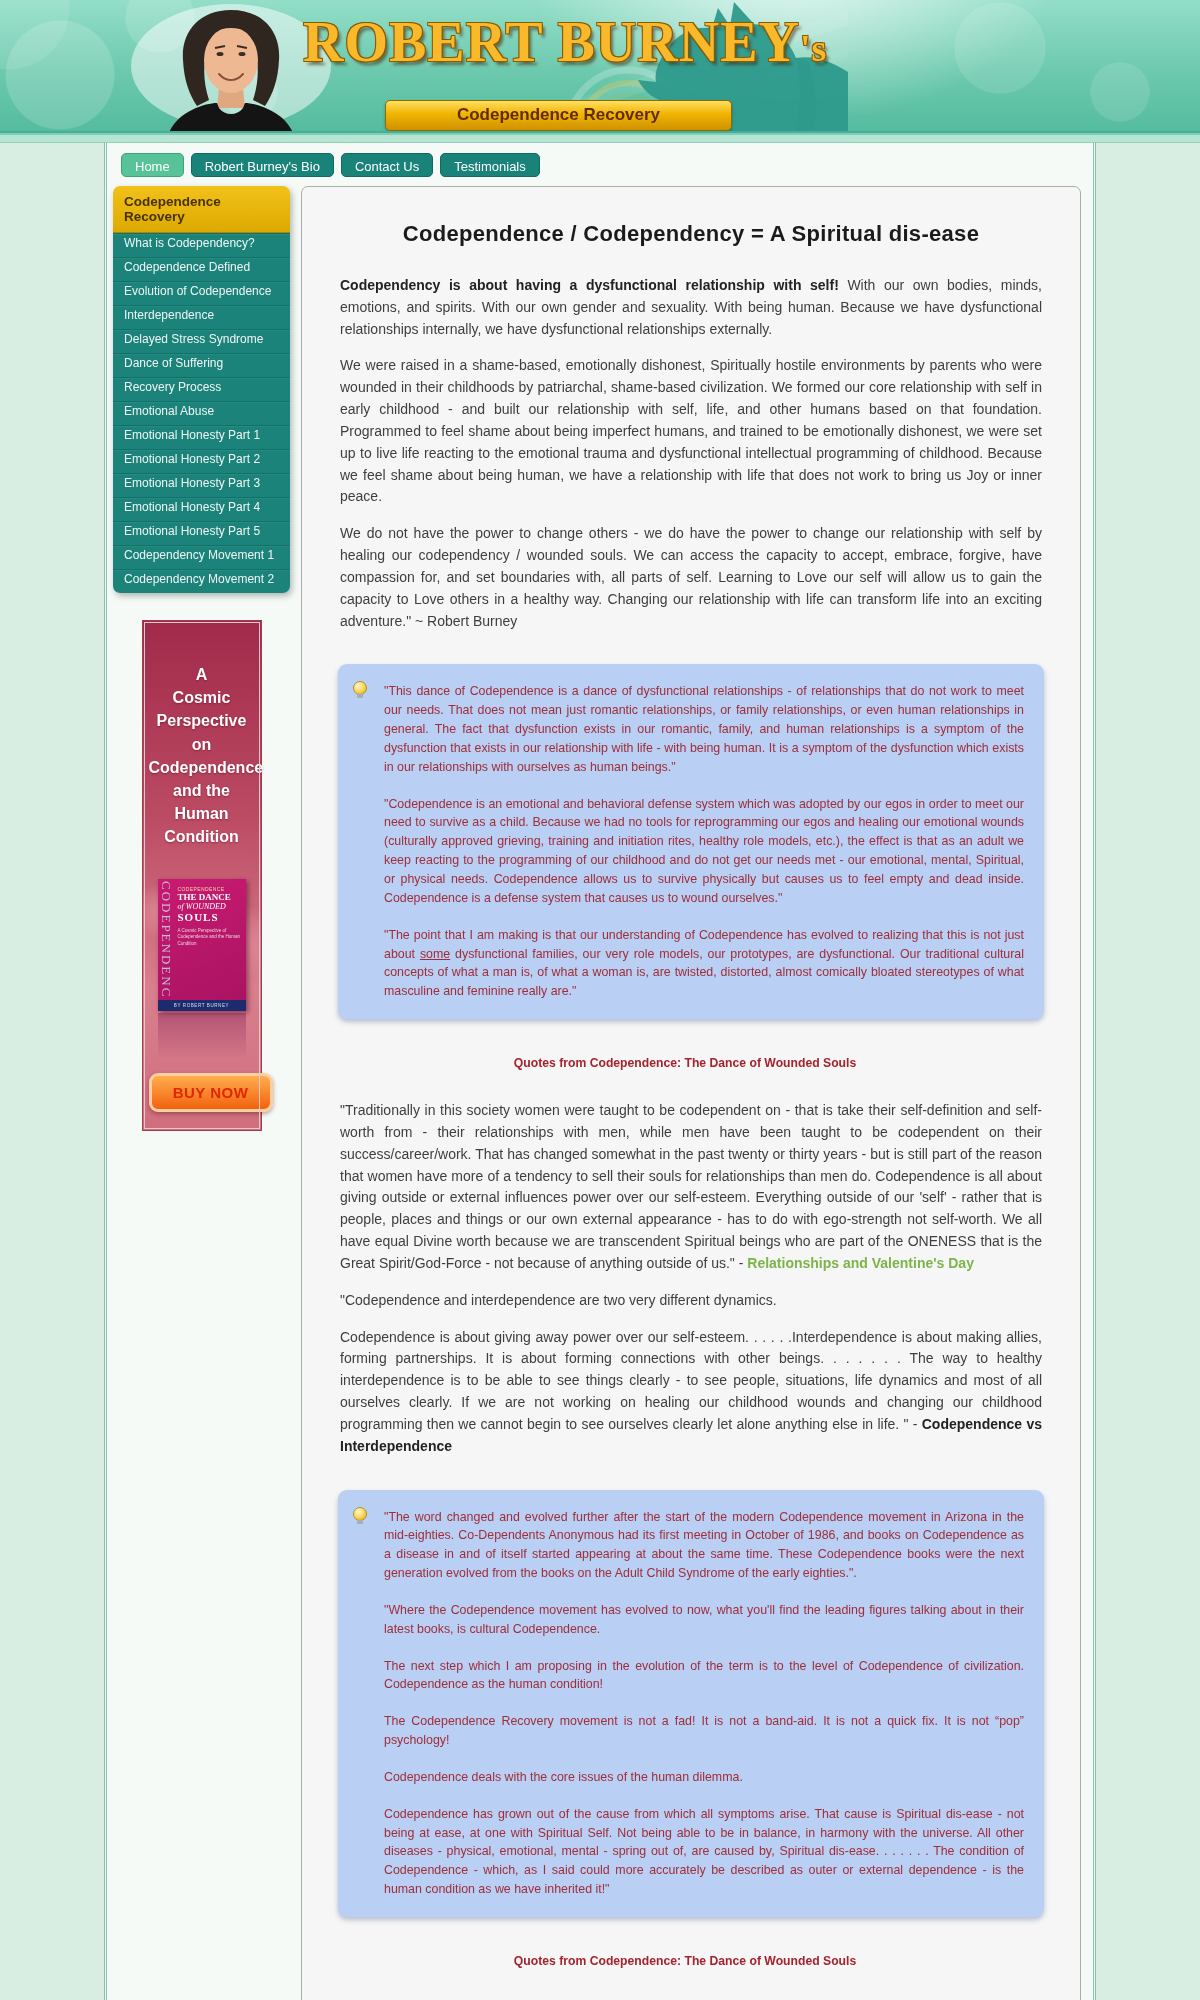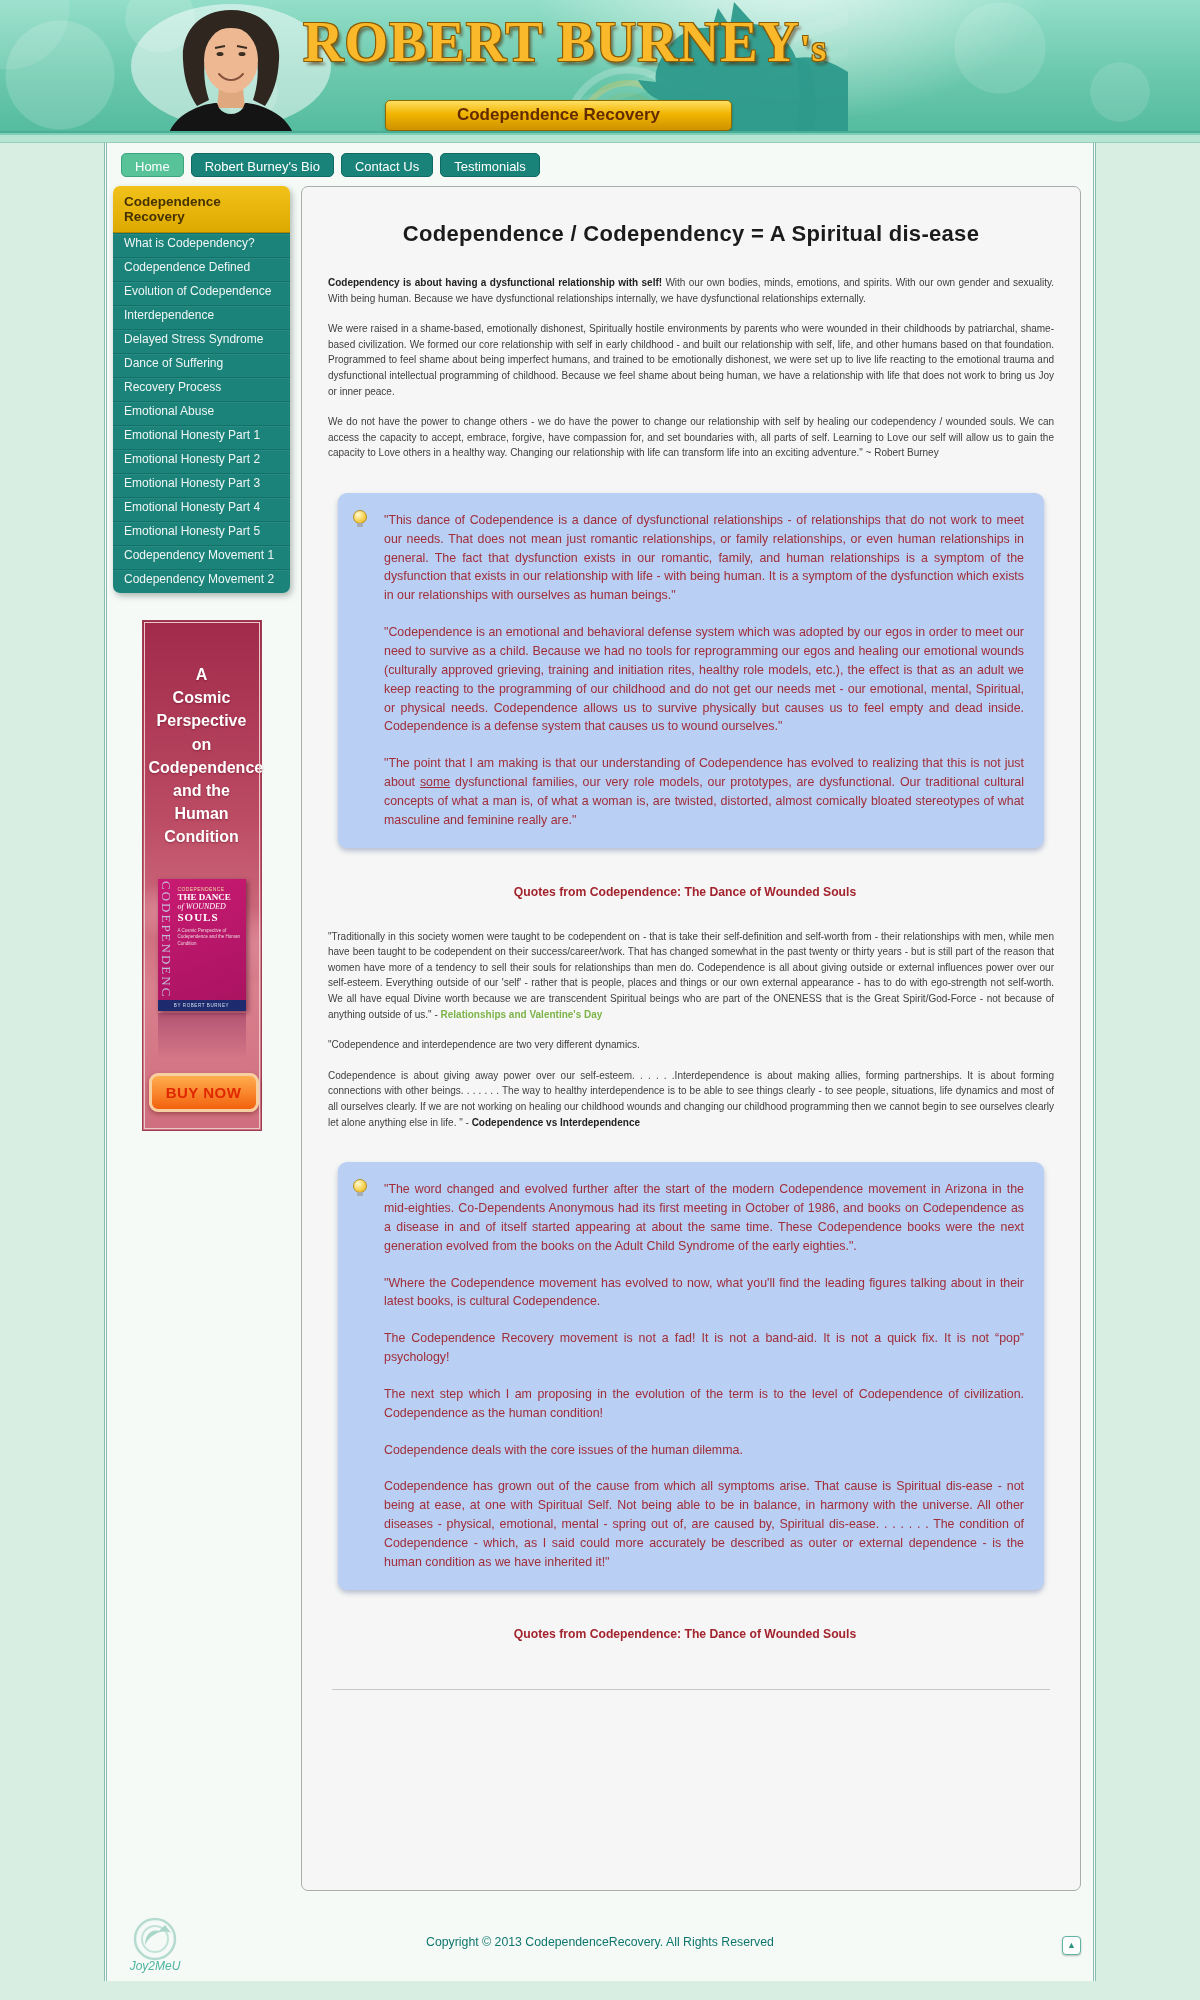--- a/index.html
+++ b/index.html
@@ -105,38 +105,38 @@
   .bc-sub { font-size:4.5px; color:#eccfdc; margin-top:5px; line-height:1.5; }
   .book-author {
     position:absolute; left:0; right:0; bottom:0; padding:3px 0;
     background:#1d2a6e; color:#cfe0ea; font-size:4.5px; letter-spacing:.6px; text-align:center;
   }
   .book-reflection {
     width:88px; height:46px; margin:2px auto 0;
     background:linear-gradient(180deg,rgba(120,20,80,.38),rgba(120,20,80,0));
   }
   .buy-button {
-    display:block; width:110px; margin:14px auto 4px; padding:8px 0;
+    display:block; width:124px; margin:14px auto 4px; padding:8px 0;
     background:linear-gradient(180deg,#ffae4e,#f3610e);
     border:3px solid #f8cfa0; border-radius:9px; cursor:pointer;
     color:#e02800; font-weight:bold; font-size:15px; letter-spacing:.5px; text-align:center;
     box-shadow:0 2px 4px rgba(90,20,0,.4);
   }
 
   
   main.panel {
     flex:1; margin-left:11px; min-height:1705px;
     background:#f5f6f5; border:1px solid #a9aeac; border-radius:7px;
     padding:24px 26px 30px;
   }
   .page-title {
     text-align:center; font-size:22px; font-weight:bold; color:#1b1b1b;
     margin:10px 0 28px; letter-spacing:.3px;
   }
-  .body-text { font-size:10px; color:#3e3e3e; line-height:1.56; text-align:justify; margin:0 0 15px; }
+  .body-text { font-size:14px; color:#3e3e3e; line-height:1.56; text-align:justify; margin:0 12px 15px; }
   .dark-bold { color:#222; font-weight:bold; }
   .green-link { color:#7db44a; font-weight:bold; text-decoration:none; cursor:pointer; }
   .u { text-decoration:underline; }
 
   .quote-box {
     position:relative; background:#b9cff3; border-radius:9px;
     padding:18px 20px 18px 46px; margin:32px 10px 14px;
     box-shadow:0 3px 5px rgba(70,90,140,.35);
   }
   .quote-box p { font-size:12.4px; color:#a02e3a; line-height:1.52; text-align:justify; margin:0 0 18px; }
@@ -273,22 +273,22 @@
 
       <p class="body-text"><span>"Traditionally in this society women were taught to be codependent on - that is take their self-definition and self-worth from - their relationships with men, while men have been taught to be codependent on their success/career/work. That has changed somewhat in the past twenty or thirty years - but is still part of the reason that women have more of a tendency to sell their souls for relationships than men do. Codependence is all about giving outside or external influences power over our self-esteem. Everything outside of our 'self' - rather that is people, places and things or our own external appearance - has to do with ego-strength not self-worth. We all have equal Divine worth because we are transcendent Spiritual beings who are part of the ONENESS that is the Great Spirit/God-Force - not because of anything outside of us." - </span><a class="green-link">Relationships and Valentine's Day</a></p>
 
       <p class="body-text">"Codependence and interdependence are two very different dynamics.</p>
       <p class="body-text"><span>Codependence is about giving away power over our self-esteem. . . . . .Interdependence is about making allies, forming partnerships. It is about forming connections with other beings. . . . . . . The way to healthy interdependence is to be able to see things clearly - to see people, situations, life dynamics and most of all ourselves clearly. If we are not working on healing our childhood wounds and changing our childhood programming then we cannot begin to see ourselves clearly let alone anything else in life. " - </span><strong class="dark-bold">Codependence vs Interdependence</strong></p>
 
       <div class="quote-box">
         <span class="bulb"></span>
         <p>"The word changed and evolved further after the start of the modern Codependence movement in Arizona in the mid-eighties. Co-Dependents Anonymous had its first meeting in October of 1986, and books on Codependence as a disease in and of itself started appearing at about the same time. These Codependence books were the next generation evolved from the books on the Adult Child Syndrome of the early eighties.".</p>
         <p>"Where the Codependence movement has evolved to now, what you'll find the leading figures talking about in their latest books, is cultural Codependence.</p>
+        <p>The next step which I am proposing in the evolution of the term is to the level of Codependence of civilization. Codependence as the human condition!</p>
         <p>The Codependence Recovery movement is not a fad!  It is not a band-aid.  It is not a quick fix.  It is not “pop” psychology!</p>
-        <p>The next step which I am proposing in the evolution of the term is to the level of Codependence of civilization. Codependence as the human condition!</p>
         <p>Codependence deals with the core issues of the human dilemma.</p>
         <p>Codependence has grown out of the cause from which all symptoms arise.  That cause is Spiritual dis-ease - not being at ease, at one with Spiritual Self.  Not being able to be in balance, in harmony with the universe.  All other diseases - physical, emotional, mental - spring out of, are caused by, Spiritual dis-ease. . . . . . . The condition of Codependence - which, as I said could more accurately be described as outer or external dependence - is the human condition as we have inherited it!"</p>
       </div>
       <a class="quote-src">Quotes from Codependence: The Dance of Wounded Souls</a>
 
       <hr class="hr">
     </main>
   </div>
 
   <footer>

